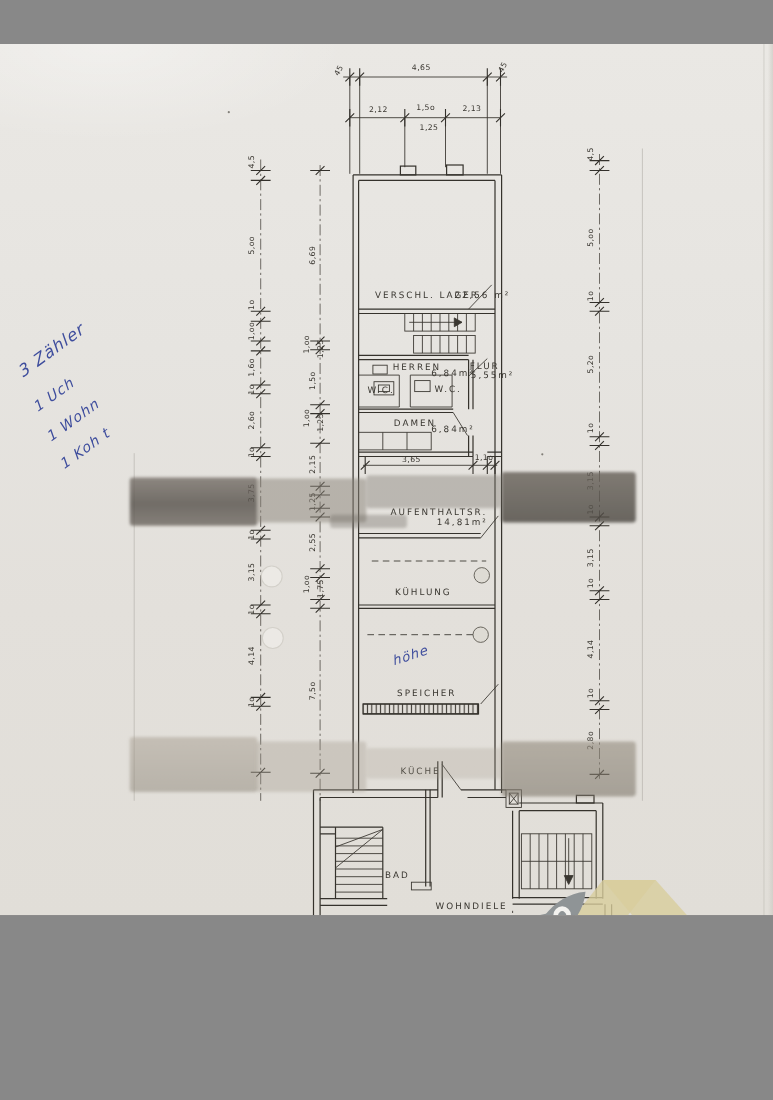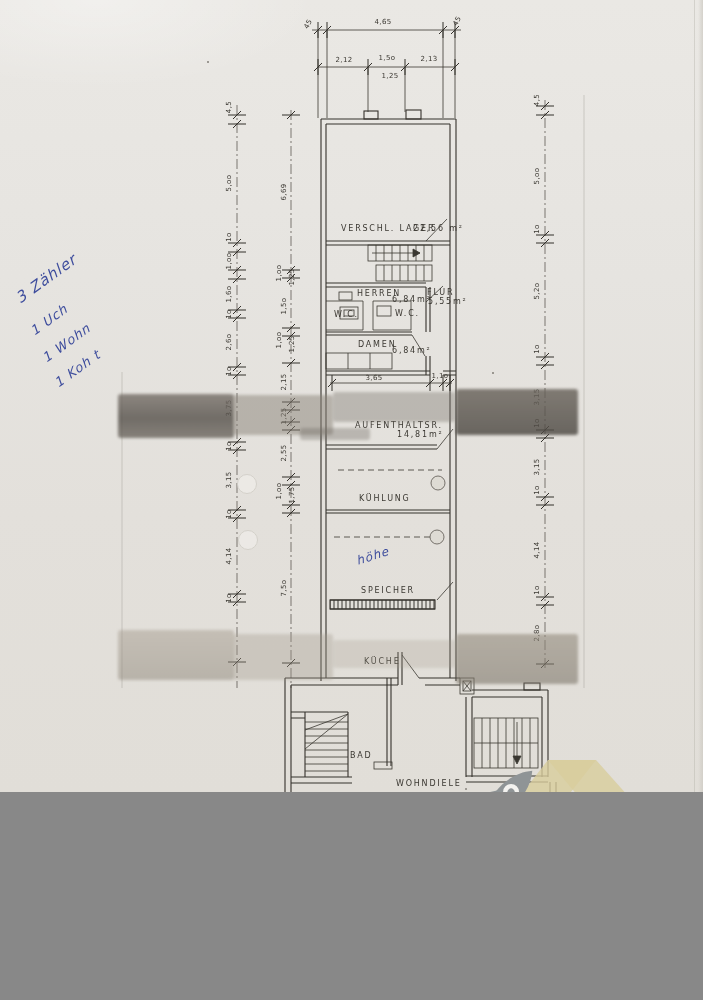--- a/index.html
+++ b/index.html
@@ -1,19 +1,20 @@
 <!DOCTYPE html>
 <html><head>
 <meta charset="utf-8">
 <style>
   html,body{margin:0;padding:0;background:#888;}
   .page{
     position:relative;width:703px;height:792px;overflow:hidden;
     background:linear-gradient(180deg,#eae8e4 0%,#e6e4e0 35%,#e3e0db 65%,#e1ded8 100%);
     font-family:"DejaVu Sans",sans-serif;
+    margin-top:40px;
   }
   .shade{position:absolute;pointer-events:none;}
   .band{position:absolute;filter:blur(1.4px);border-radius:3px;}
   .plansvg{position:absolute;left:0;top:0;}
   .plansvg text{font-family:"DejaVu Sans",sans-serif;fill:#3a3731;}
   .dim{font-size:7px;fill:#45413a;letter-spacing:.4px;}
   .room{font-size:8px;letter-spacing:1.8px;}
   .hand{
     position:absolute;color:#2c3d96;font-style:italic;
     font-family:"DejaVu Sans",sans-serif;letter-spacing:1px;

